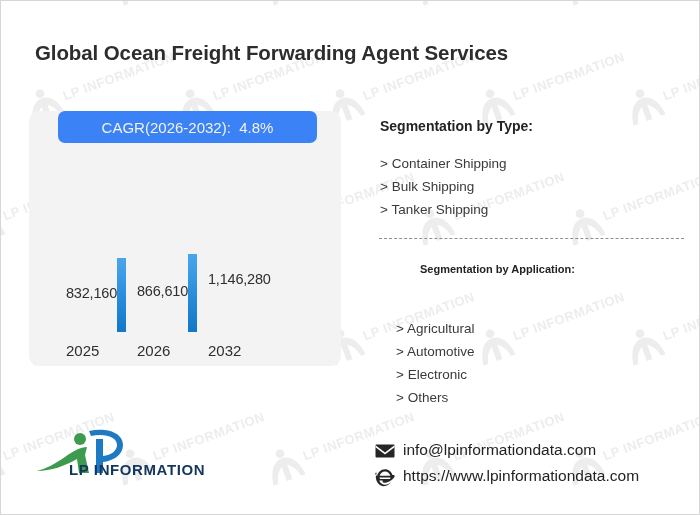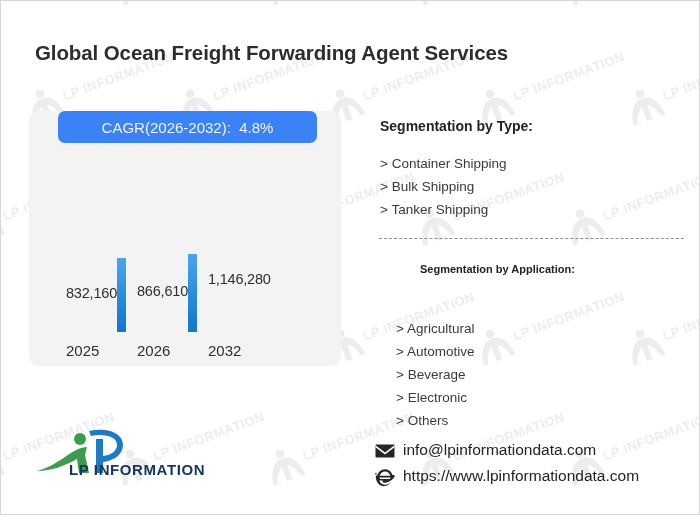--- a/index.html
+++ b/index.html
@@ -423,21 +423,20 @@
   <li>&gt; Bulk Shipping</li>
   <li>&gt; Tanker Shipping</li>
 </ul>
 
 <div id="divider"></div>
 
 <div id="segmentation-application-heading">Segmentation by Application:</div>
 <ul id="application-list">
   <li>&gt; Agricultural</li>
   <li>&gt; Automotive</li>
-  <li>&gt; Beverage</li>
   <li>&gt; Electronic</li>
   <li>&gt; Others</li>
 </ul>
 
 <div id="contact-block">
   <div class="contact-row">
     <svg class="contact-icon" viewBox="0 0 20 20">
       <rect x="0.5" y="3.5" width="19" height="13" rx="1" fill="#262626"></rect>
       <path d="M0.5 4.2 L10 11.5 L19.5 4.2 L19.5 6.2 L10 13.5 L0.5 6.2 Z" fill="#ffffff"></path>
     </svg>

